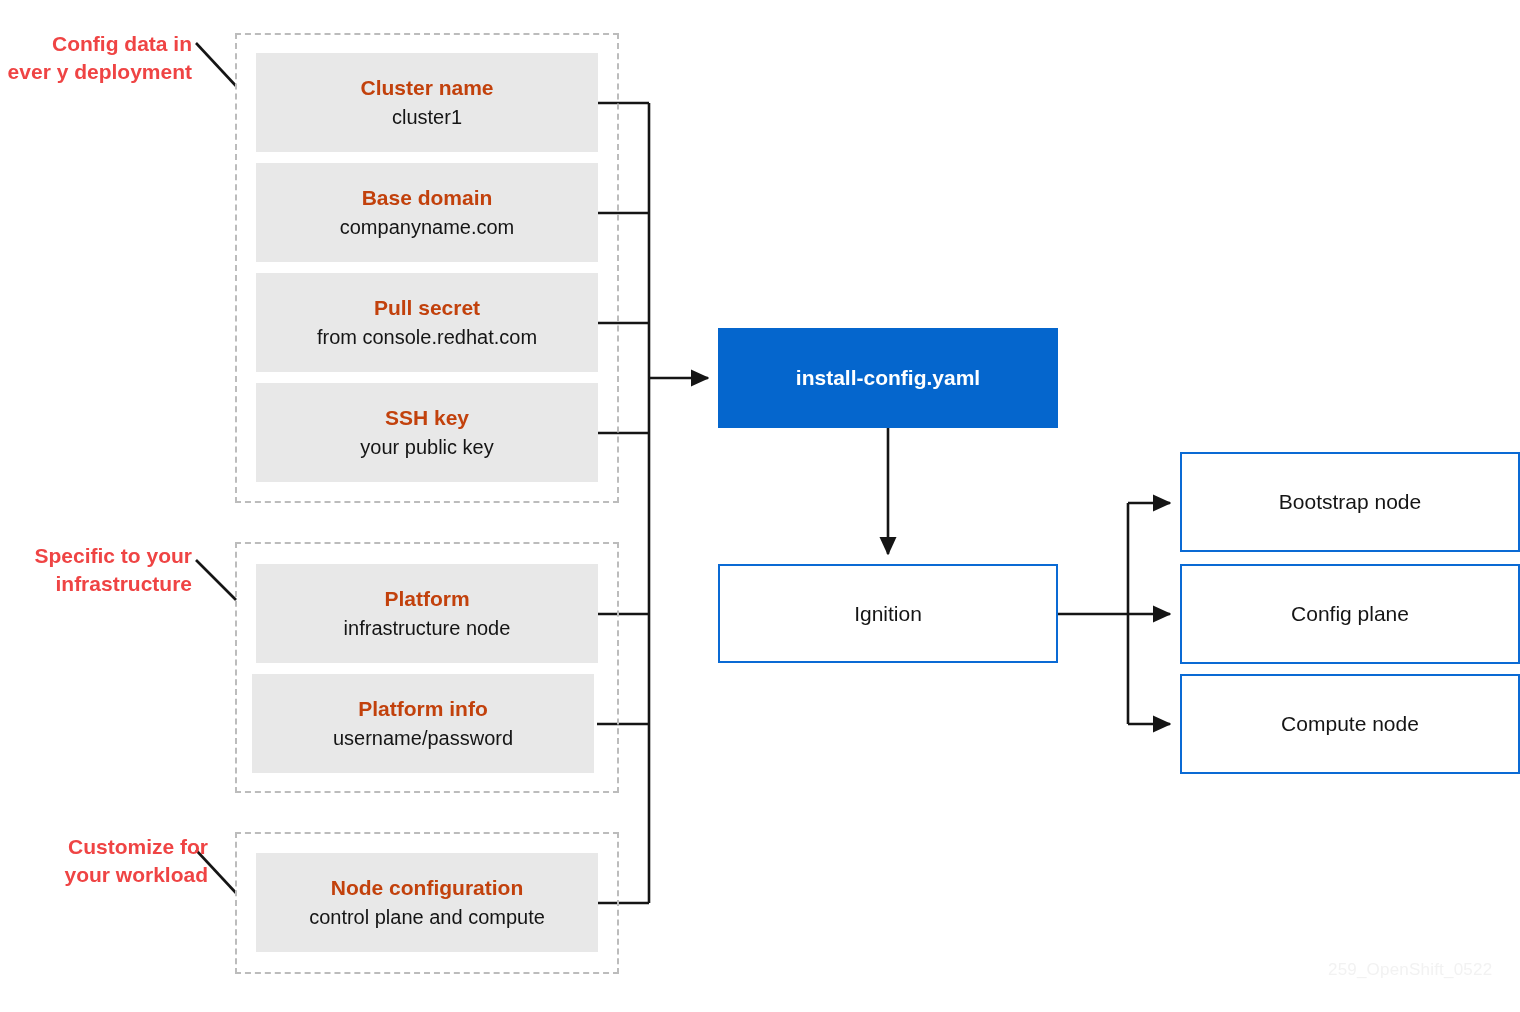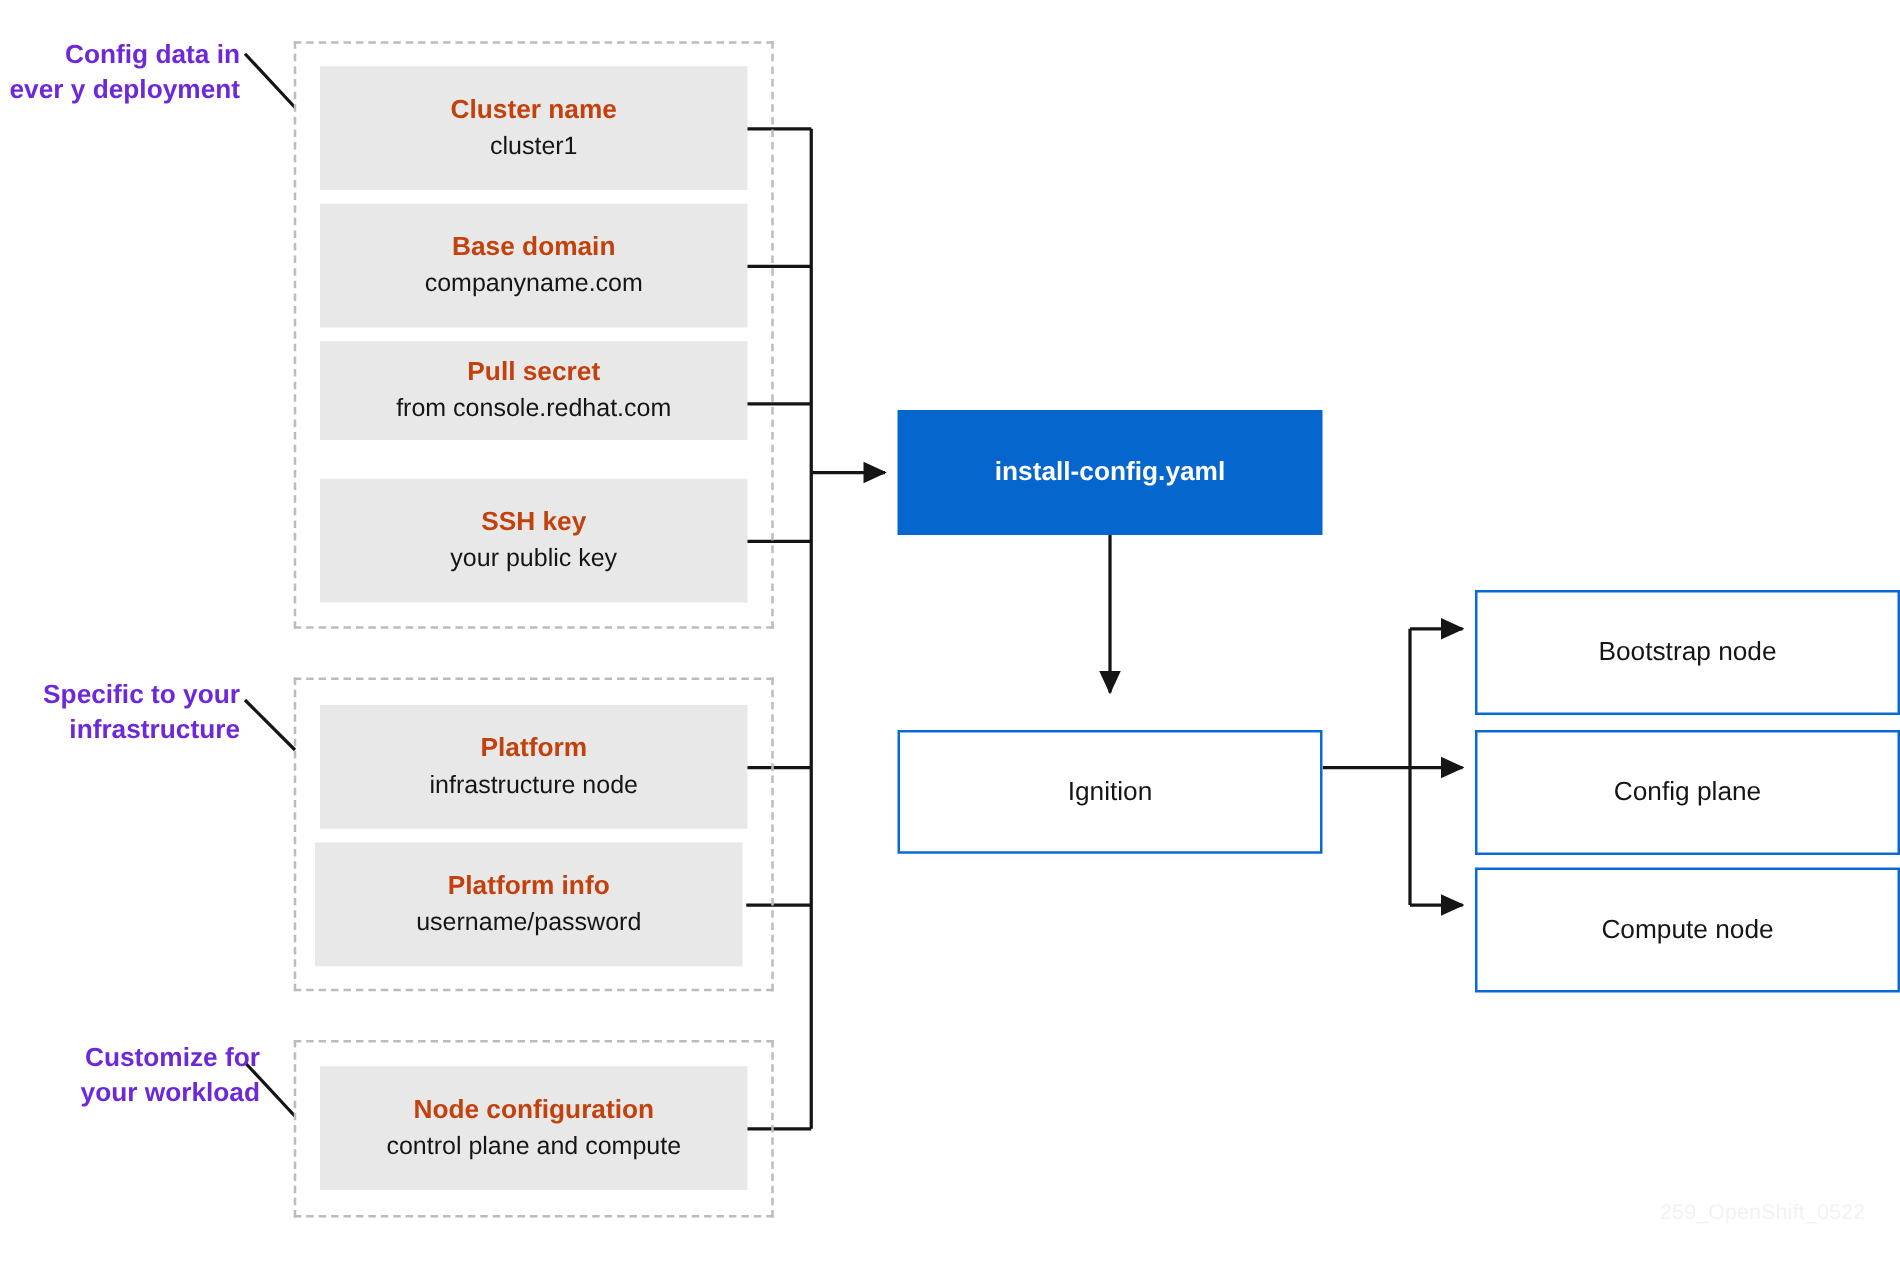--- a/index.html
+++ b/index.html
@@ -34,21 +34,21 @@
     border: 2px dashed #bcbcbc;
     box-sizing: border-box;
     background: transparent;
   }
 
   
   .callout {
     position: absolute;
     font-size: 21px;
     font-weight: bold;
-    color: #6d28d9;
+    color: #ef4444;
     line-height: 1.32;
     text-align: right;
     white-space: pre-line;
   }
 
   
   .card {
     position: absolute;
     background: #e8e8e8;
     box-sizing: border-box;
@@ -91,21 +91,20 @@
   
   .node-outline {
     position: absolute;
     background: #ffffff;
     border: 2px solid #0a6ad4;
     box-sizing: border-box;
     display: flex;
     align-items: center;
     justify-content: center;
     text-align: center;
-    margin-top: 20px;
   }
   .node-outline .node-label {
     font-size: 21px;
     font-weight: normal;
     color: #151515;
   }
 
   
   .watermark {
     position: absolute;
@@ -172,21 +171,21 @@
   <div class="card" style="left:256px; top:53px; width:342px; height:99px;">
     <div class="card-title">Cluster name</div>
     <div class="card-sub">cluster1</div>
   </div>
 
   <div class="card" style="left:256px; top:163px; width:342px; height:99px;">
     <div class="card-title">Base domain</div>
     <div class="card-sub">companyname.com</div>
   </div>
 
-  <div class="card" style="left:256px; top:273px; width:342px; height:79px;">
+  <div class="card" style="left:256px; top:273px; width:342px; height:99px;">
     <div class="card-title">Pull secret</div>
     <div class="card-sub">from console.redhat.com</div>
   </div>
 
   <div class="card" style="left:256px; top:383px; width:342px; height:99px;">
     <div class="card-title">SSH key</div>
     <div class="card-sub">your public key</div>
   </div>
 
   <div class="card" style="left:256px; top:564px; width:342px; height:99px;">

